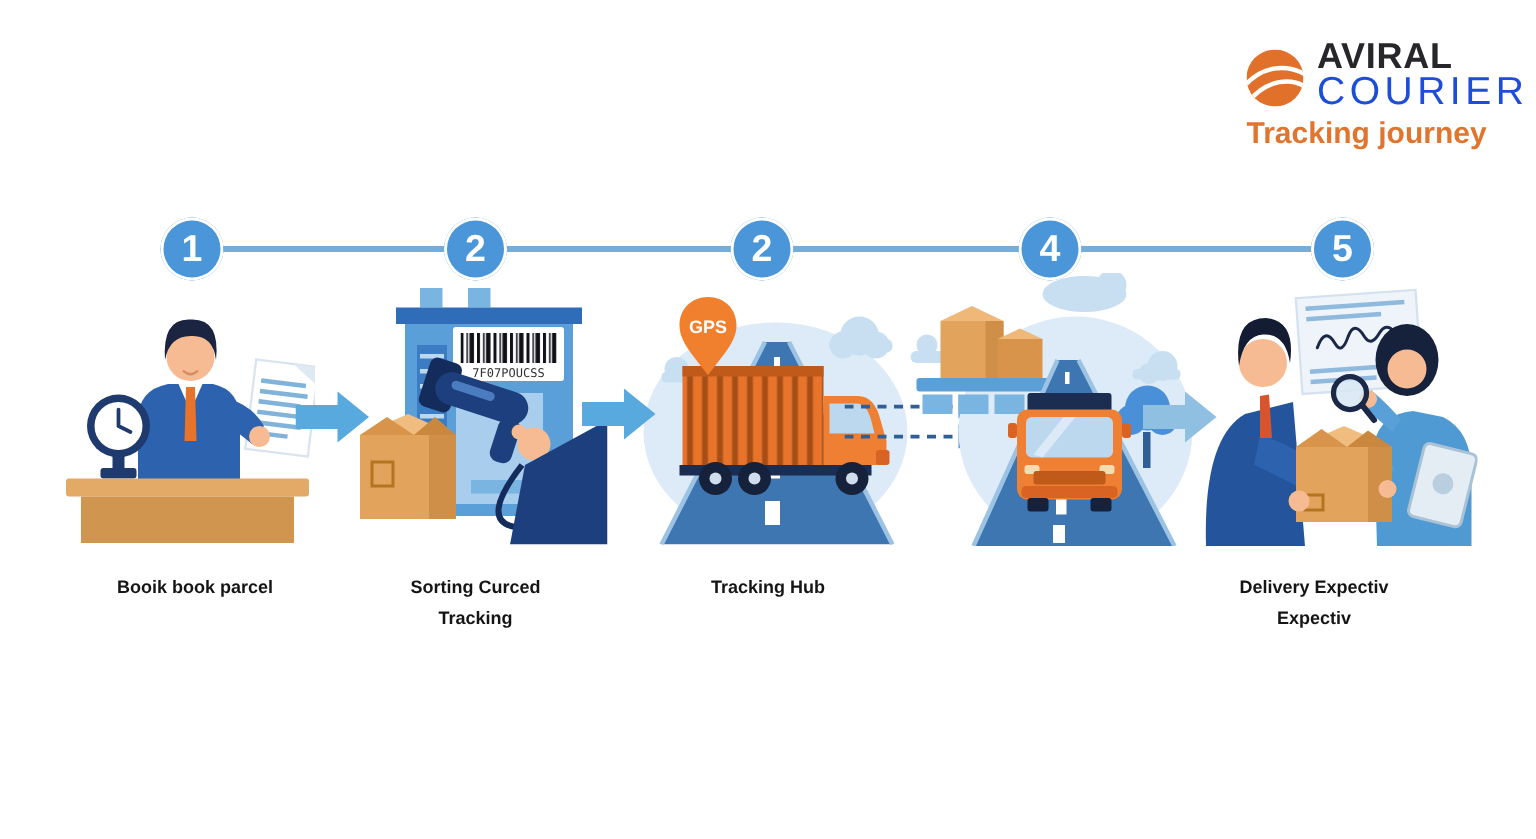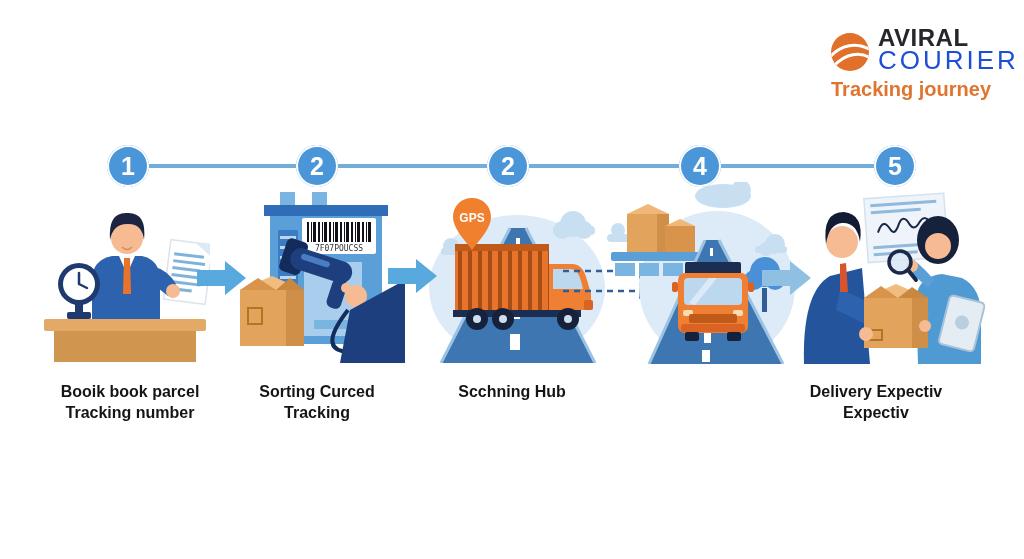--- a/index.html
+++ b/index.html
@@ -21,21 +21,21 @@
              box-shadow:0 0 0 2px #ffffff inset;}
 
   
   .illu{position:absolute;}
 
   
   .arrow{position:absolute;width:50px;height:36px;}
 
   
   .caption{position:absolute;top:381px;width:240px;text-align:center;color:#151515;
-           font-size:16px;font-weight:bold;line-height:21px;}
+           font-size:12px;font-weight:bold;line-height:21px;}
 </style>
 </head>
 <body>
 
 <div class="canvas">
 
   <div class="logo">
     <div class="logo-row">
       <svg class="logo-icon" viewBox="0 0 38 38">
         <defs>
@@ -298,27 +298,26 @@
   </svg>
   <svg class="arrow" style="left:388px;top:258px" viewBox="0 0 50 36">
     <polygon points="0,10 28,10 28,1 49,18 28,35 28,26 0,26" fill="#58a9dd"></polygon>
   </svg>
   <svg class="arrow" style="left:762px;top:260px" viewBox="0 0 50 36">
     <polygon points="0,10 28,10 28,1 49,18 28,35 28,26 0,26" fill="#8fc0e2"></polygon>
   </svg>
 
   <div class="caption" style="left:10px">
     <div>Booik book parcel</div>
-    <div>Tracking number</div>
   </div>
   <div class="caption" style="left:197px">
     <div>Sorting Curced</div>
     <div>Tracking</div>
   </div>
   <div class="caption" style="left:392px">
-    <div>Scchning Hub</div>
+    <div>Tracking Hub</div>
   </div>
   <div class="caption" style="left:756px">
     <div>Delivery Expectiv</div>
     <div>Expectiv</div>
   </div>
 
 </div>
 
 </body></html>

